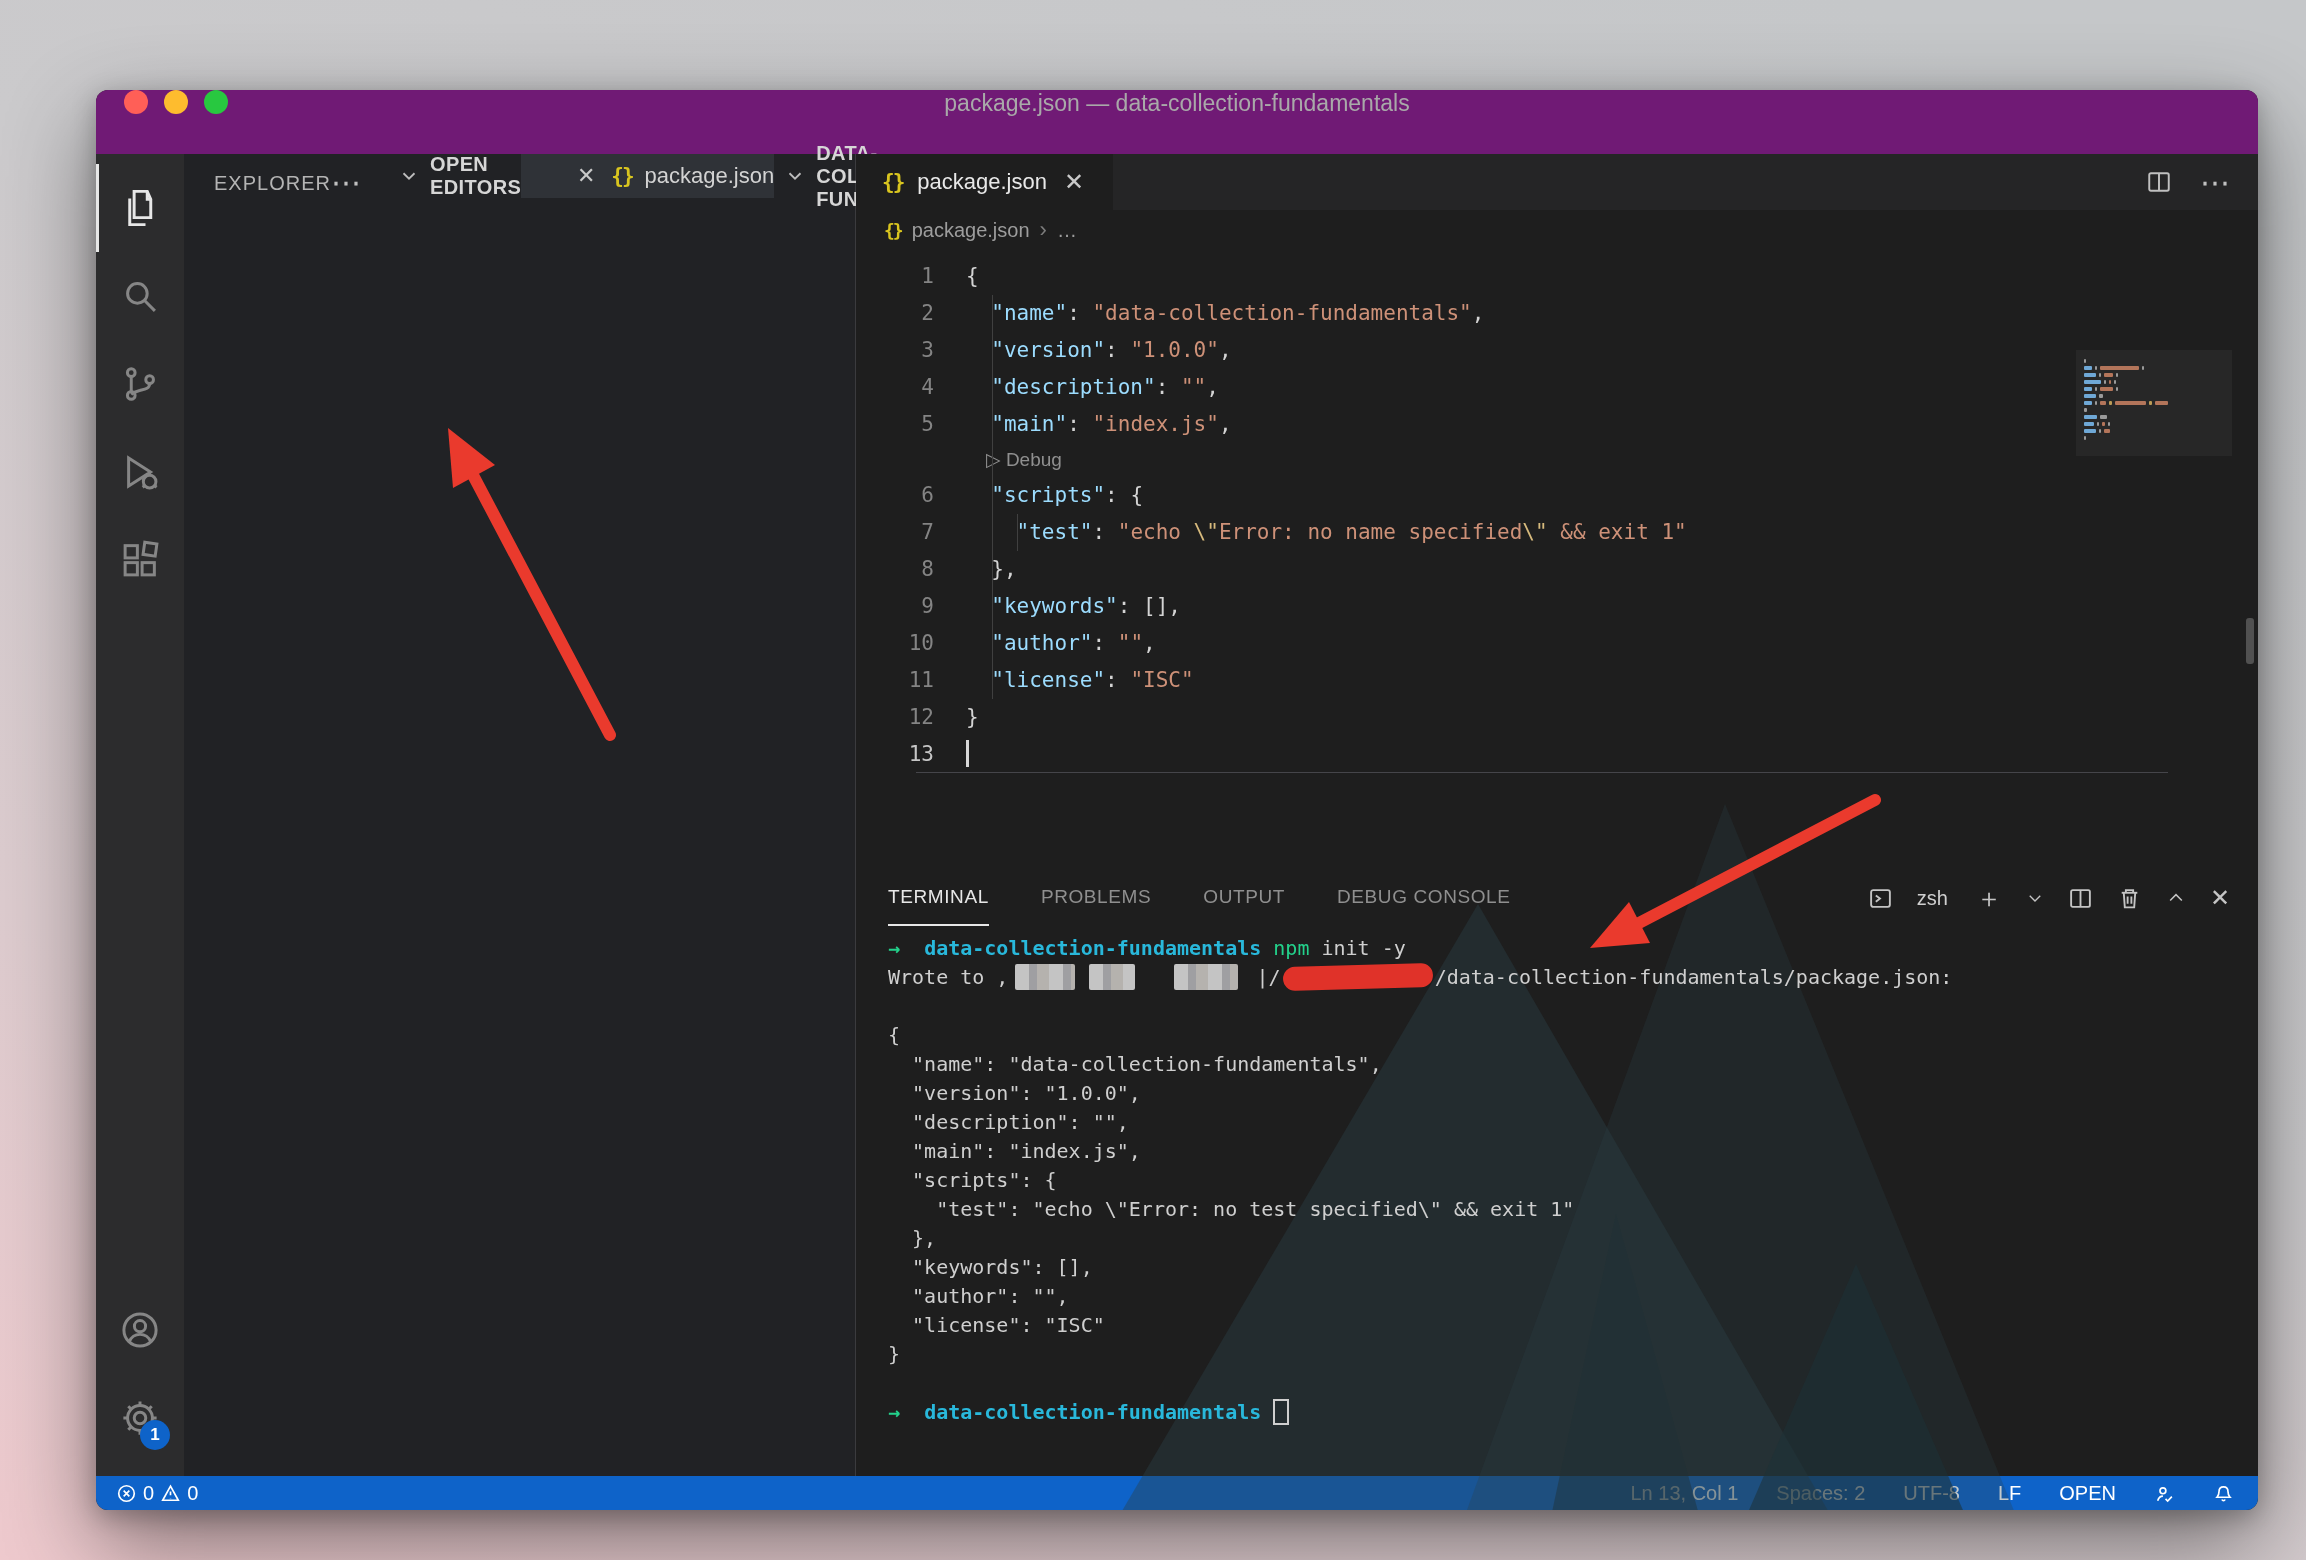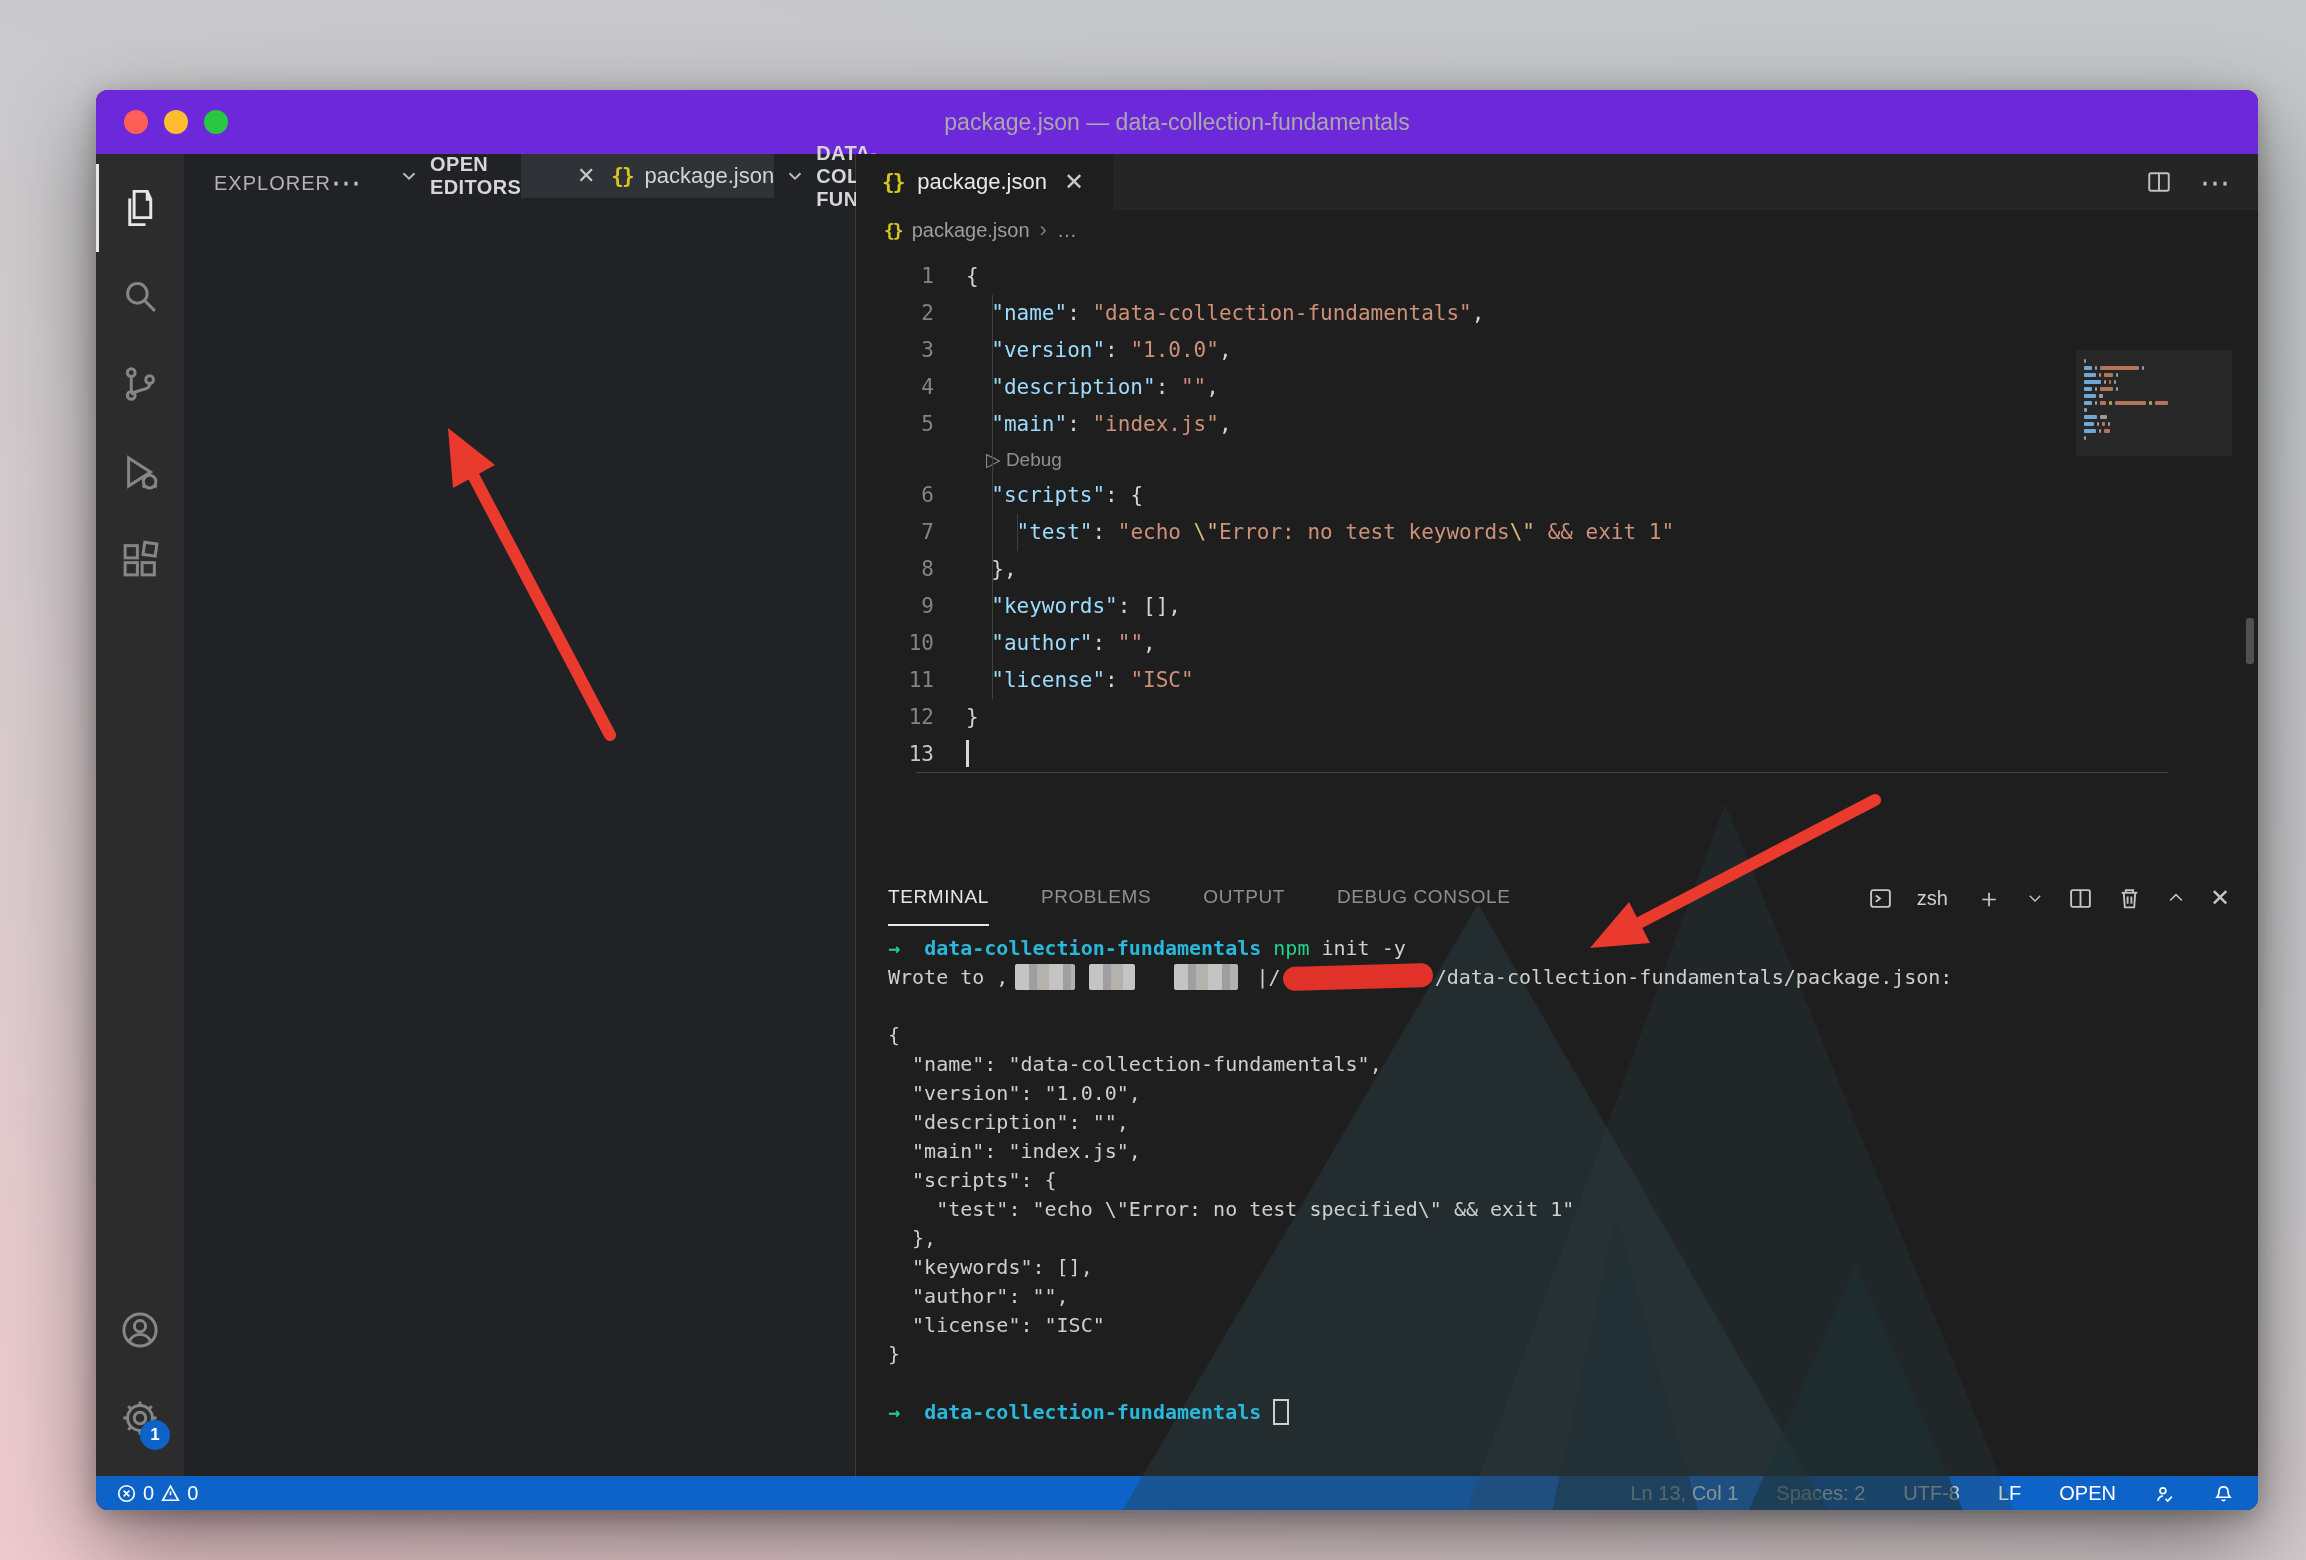--- a/index.html
+++ b/index.html
@@ -9,21 +9,21 @@
     background:linear-gradient(205deg,#c5c7c9 8%,#cbcacc 45%,#dccbce 75%,#eec9cd 100%);
     overflow:hidden; position:relative;
   }
   .window {
     position:absolute; left:96px; top:90px; width:2162px; height:1420px;
     background:#1e1e1e; border-radius:12px; overflow:hidden;
     box-shadow:0 34px 90px rgba(0,0,0,.45), 0 6px 24px rgba(0,0,0,.25);
     display:flex; flex-direction:column;
   }
   
-  .titlebar { height:64px; background:#6d28d9; flex:0 0 64px; display:flex; align-items:center; position:relative; }
+  .titlebar { height:64px; background:#701a75; flex:0 0 64px; display:flex; align-items:flex-start; position:relative; }
   .traffic { display:flex; gap:16px; padding-left:28px; }
   .tl { width:24px; height:24px; border-radius:50%; }
   .tl.red{background:#ff5f57;} .tl.yellow{background:#febc2e;} .tl.green{background:#28c840;}
   .title-text { position:absolute; left:0; right:0; text-align:center; color:#a9a9a9; font-size:23px; }
   
   .main { flex:1; display:flex; min-height:0; }
   .activitybar { width:88px; background:#2c2c2d; display:flex; flex-direction:column; align-items:center; padding-top:10px; flex:0 0 88px; }
   .act-icon { width:88px; height:88px; display:flex; align-items:center; justify-content:center; position:relative; cursor:pointer; }
   .act-icon svg { width:42px; height:42px; stroke:#868686; fill:none; stroke-width:1.7; }
   .act-icon.active { border-left:3px solid #e7e7e7; }
@@ -255,21 +255,21 @@
               <div class="codelens-row">
                 <span class="pad"></span>
                 <span>▷ Debug</span>
               </div>
               <div class="code-row">
                 <div class="line-num">6</div>
                 <div class="code-text"><span class="tk-p">  </span><span class="tk-k">"scripts"</span><span class="tk-p">: {</span></div>
               </div>
               <div class="code-row">
                 <div class="line-num">7</div>
-                <div class="code-text"><span class="tk-p">    </span><span class="tk-k">"test"</span><span class="tk-p">: </span><span class="tk-s">"echo </span><span class="tk-e">\"</span><span class="tk-s">Error: no test keywords</span><span class="tk-e">\"</span><span class="tk-s"> &amp;&amp; exit 1"</span></div>
+                <div class="code-text"><span class="tk-p">    </span><span class="tk-k">"test"</span><span class="tk-p">: </span><span class="tk-s">"echo </span><span class="tk-e">\"</span><span class="tk-s">Error: no name specified</span><span class="tk-e">\"</span><span class="tk-s"> &amp;&amp; exit 1"</span></div>
               </div>
               <div class="code-row">
                 <div class="line-num">8</div>
                 <div class="code-text"><span class="tk-p">  },</span></div>
               </div>
               <div class="code-row">
                 <div class="line-num">9</div>
                 <div class="code-text"><span class="tk-p">  </span><span class="tk-k">"keywords"</span><span class="tk-p">: [],</span></div>
               </div>
               <div class="code-row">

